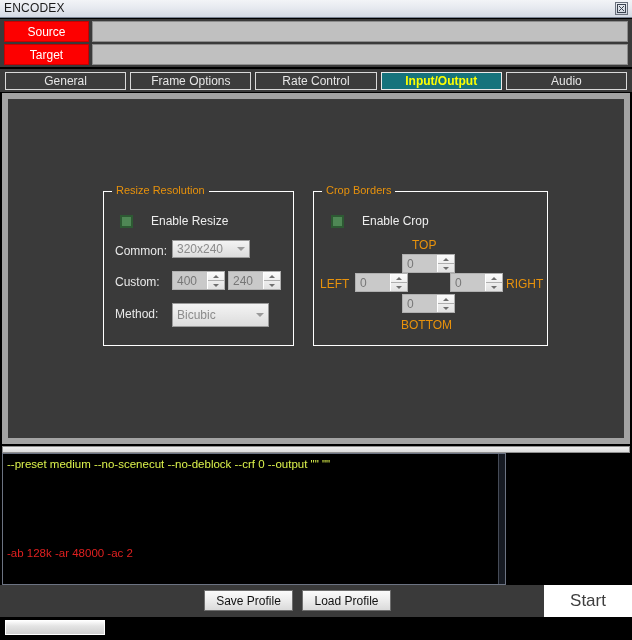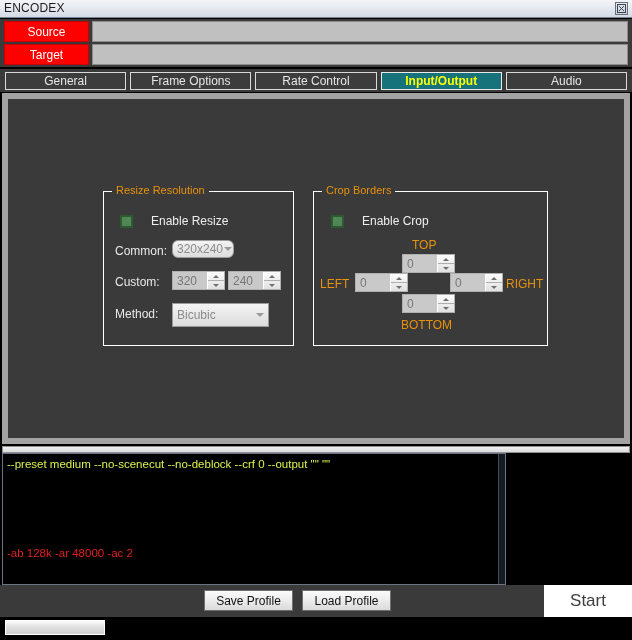--- a/index.html
+++ b/index.html
@@ -390,30 +390,30 @@
 
     <div class="groupbox" id="resize-group">
       <div class="group-legend">Resize Resolution</div>
 
       <div class="cbrow" style="left:16px; top:22px;">
         <div class="cbox"></div>
         <div class="cblabel">Enable Resize</div>
       </div>
 
       <div class="flabel" style="left:11px; top:52px;">Common:</div>
-      <div class="combo" style="left:68px; top:48px; width:62px; height:18px;border-radius:6px;">
+      <div class="combo" style="left:68px; top:48px; width:78px; height:18px;">
         <div class="combo-text">320x240</div>
         <div class="combo-arrow">
             <i></i>
           </div>
       </div>
 
       <div class="flabel" style="left:11px; top:83px;">Custom:</div>
       <div class="spin" style="left:68px; top:79px; width:53px; height:19px;">
-        <div class="spin-text">320</div>
+        <div class="spin-text">400</div>
         <div class="spin-btns">
           <span>
               <i class="sb-up"></i>
             </span>
           <span>
               <i class="sb-dn"></i>
             </span>
         </div>
       </div>
       <div class="spin" style="left:124px; top:79px; width:53px; height:19px;">

